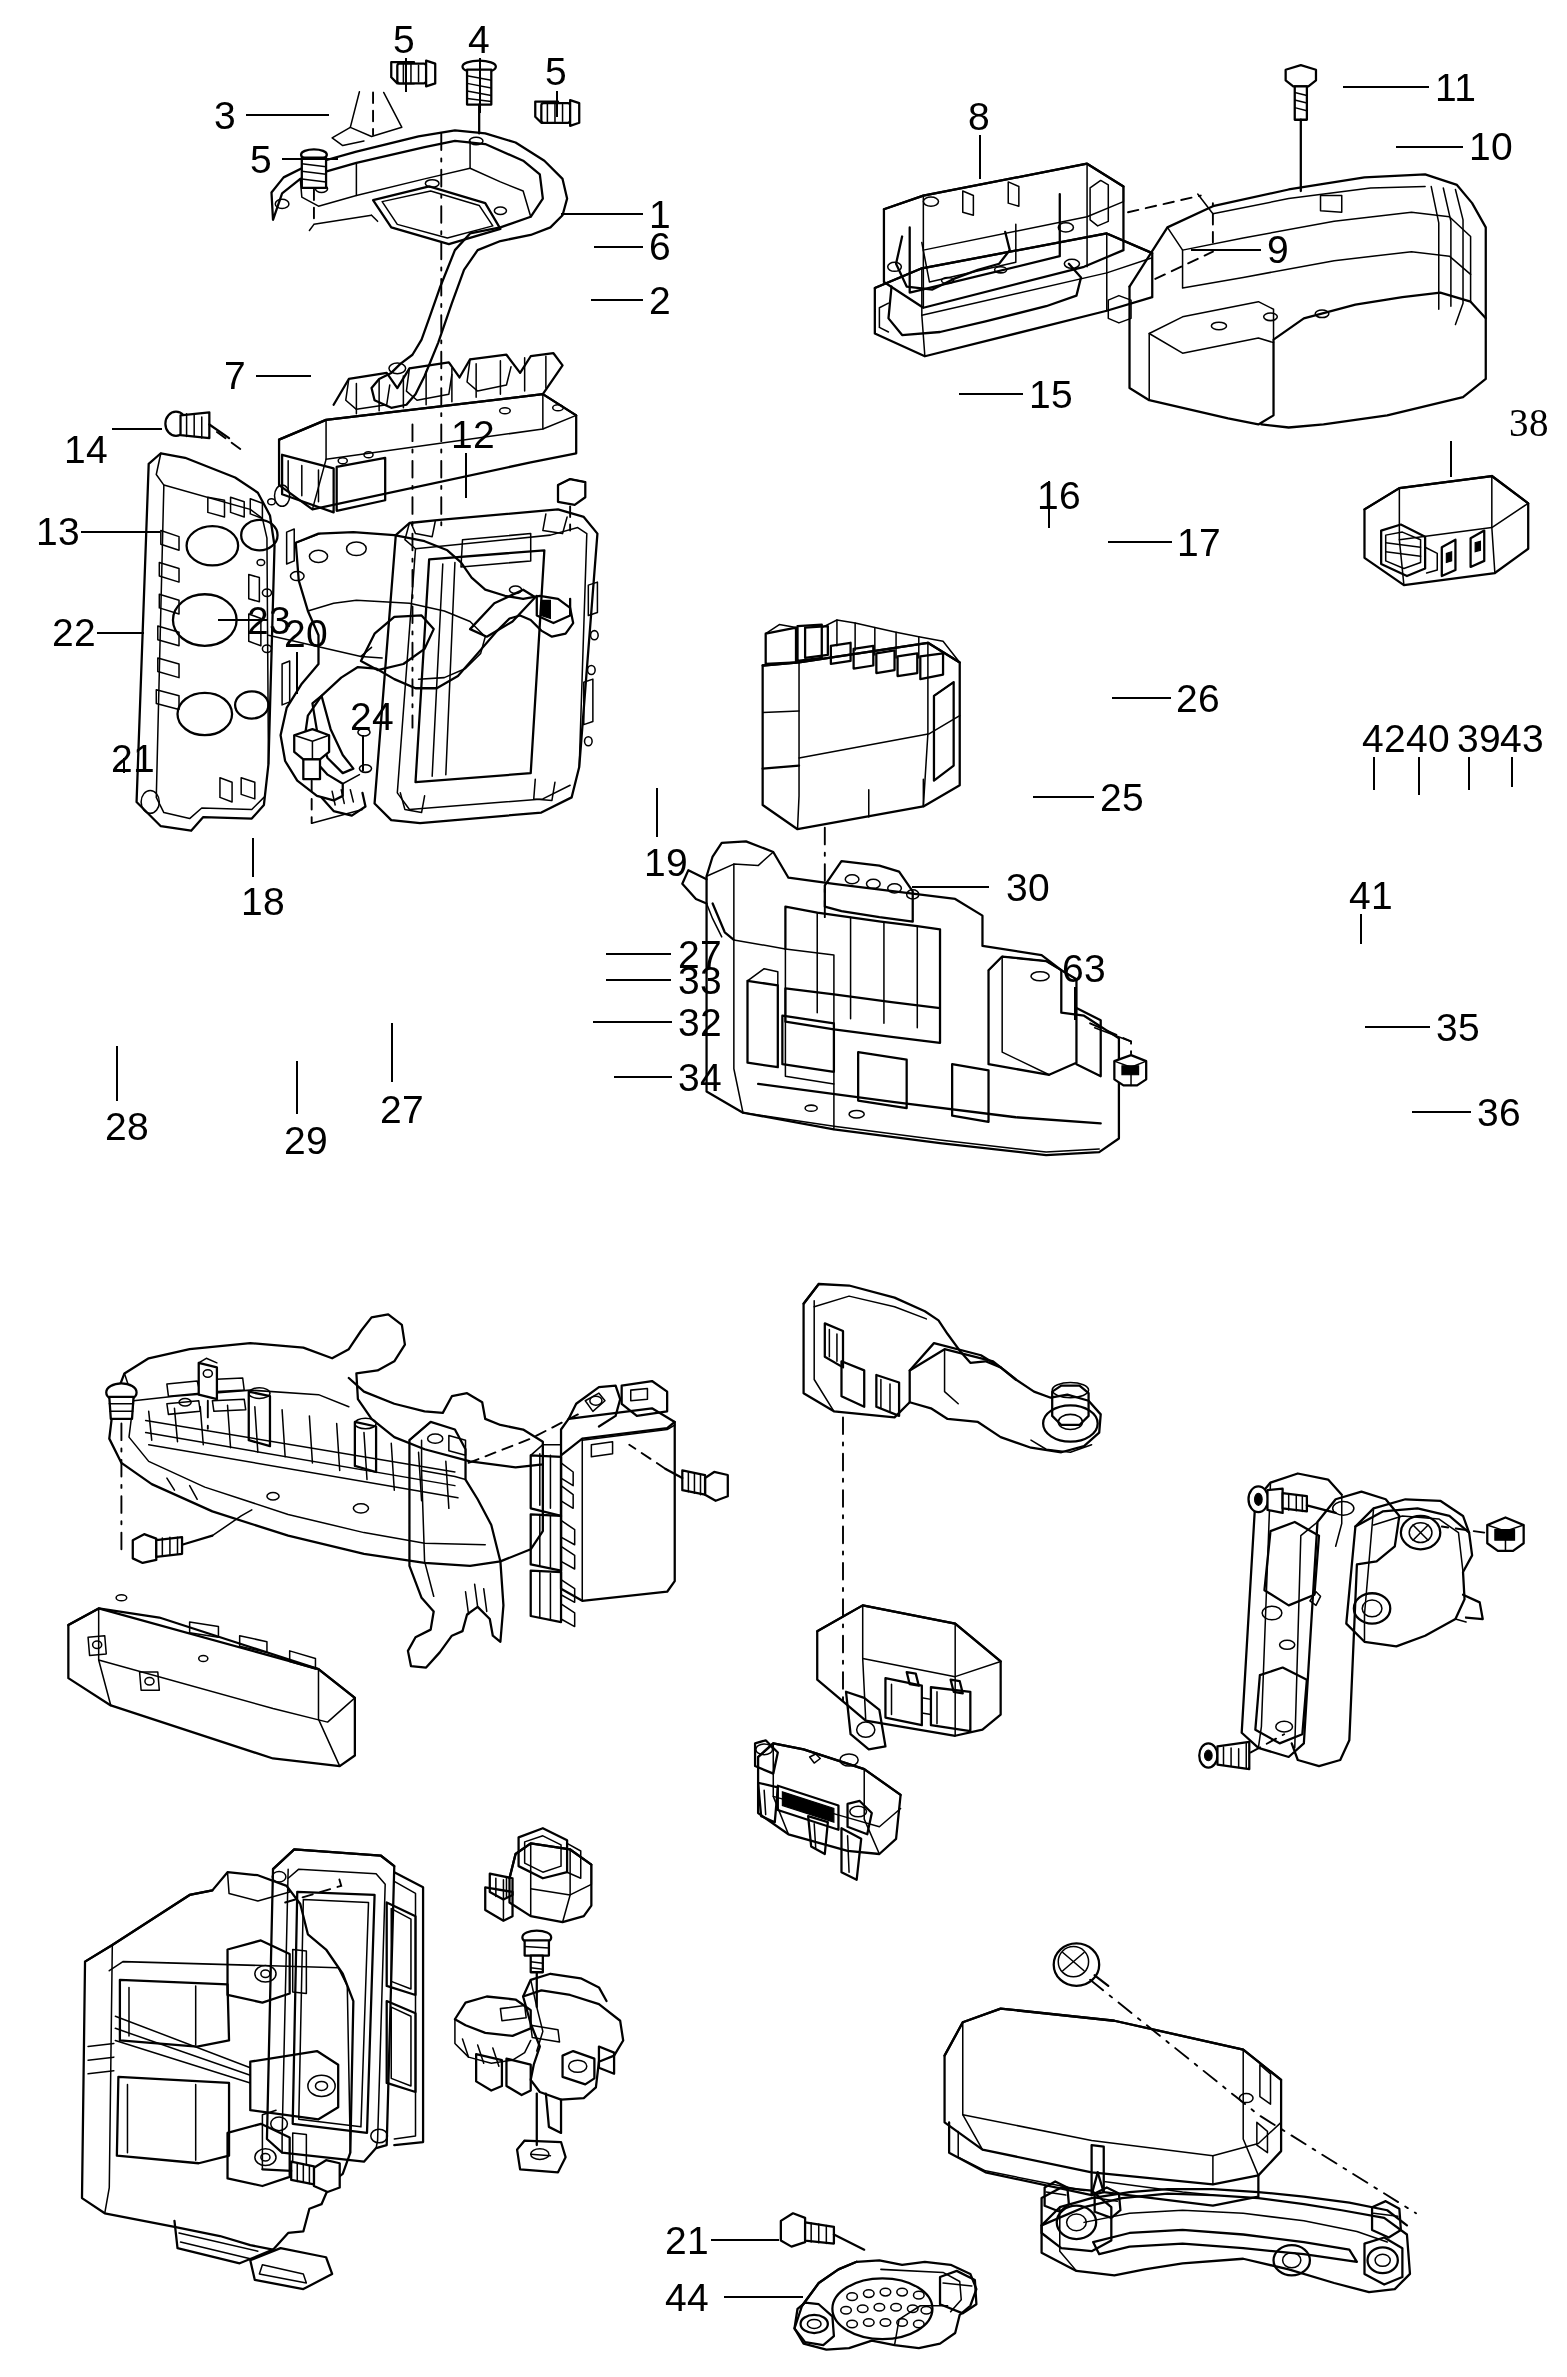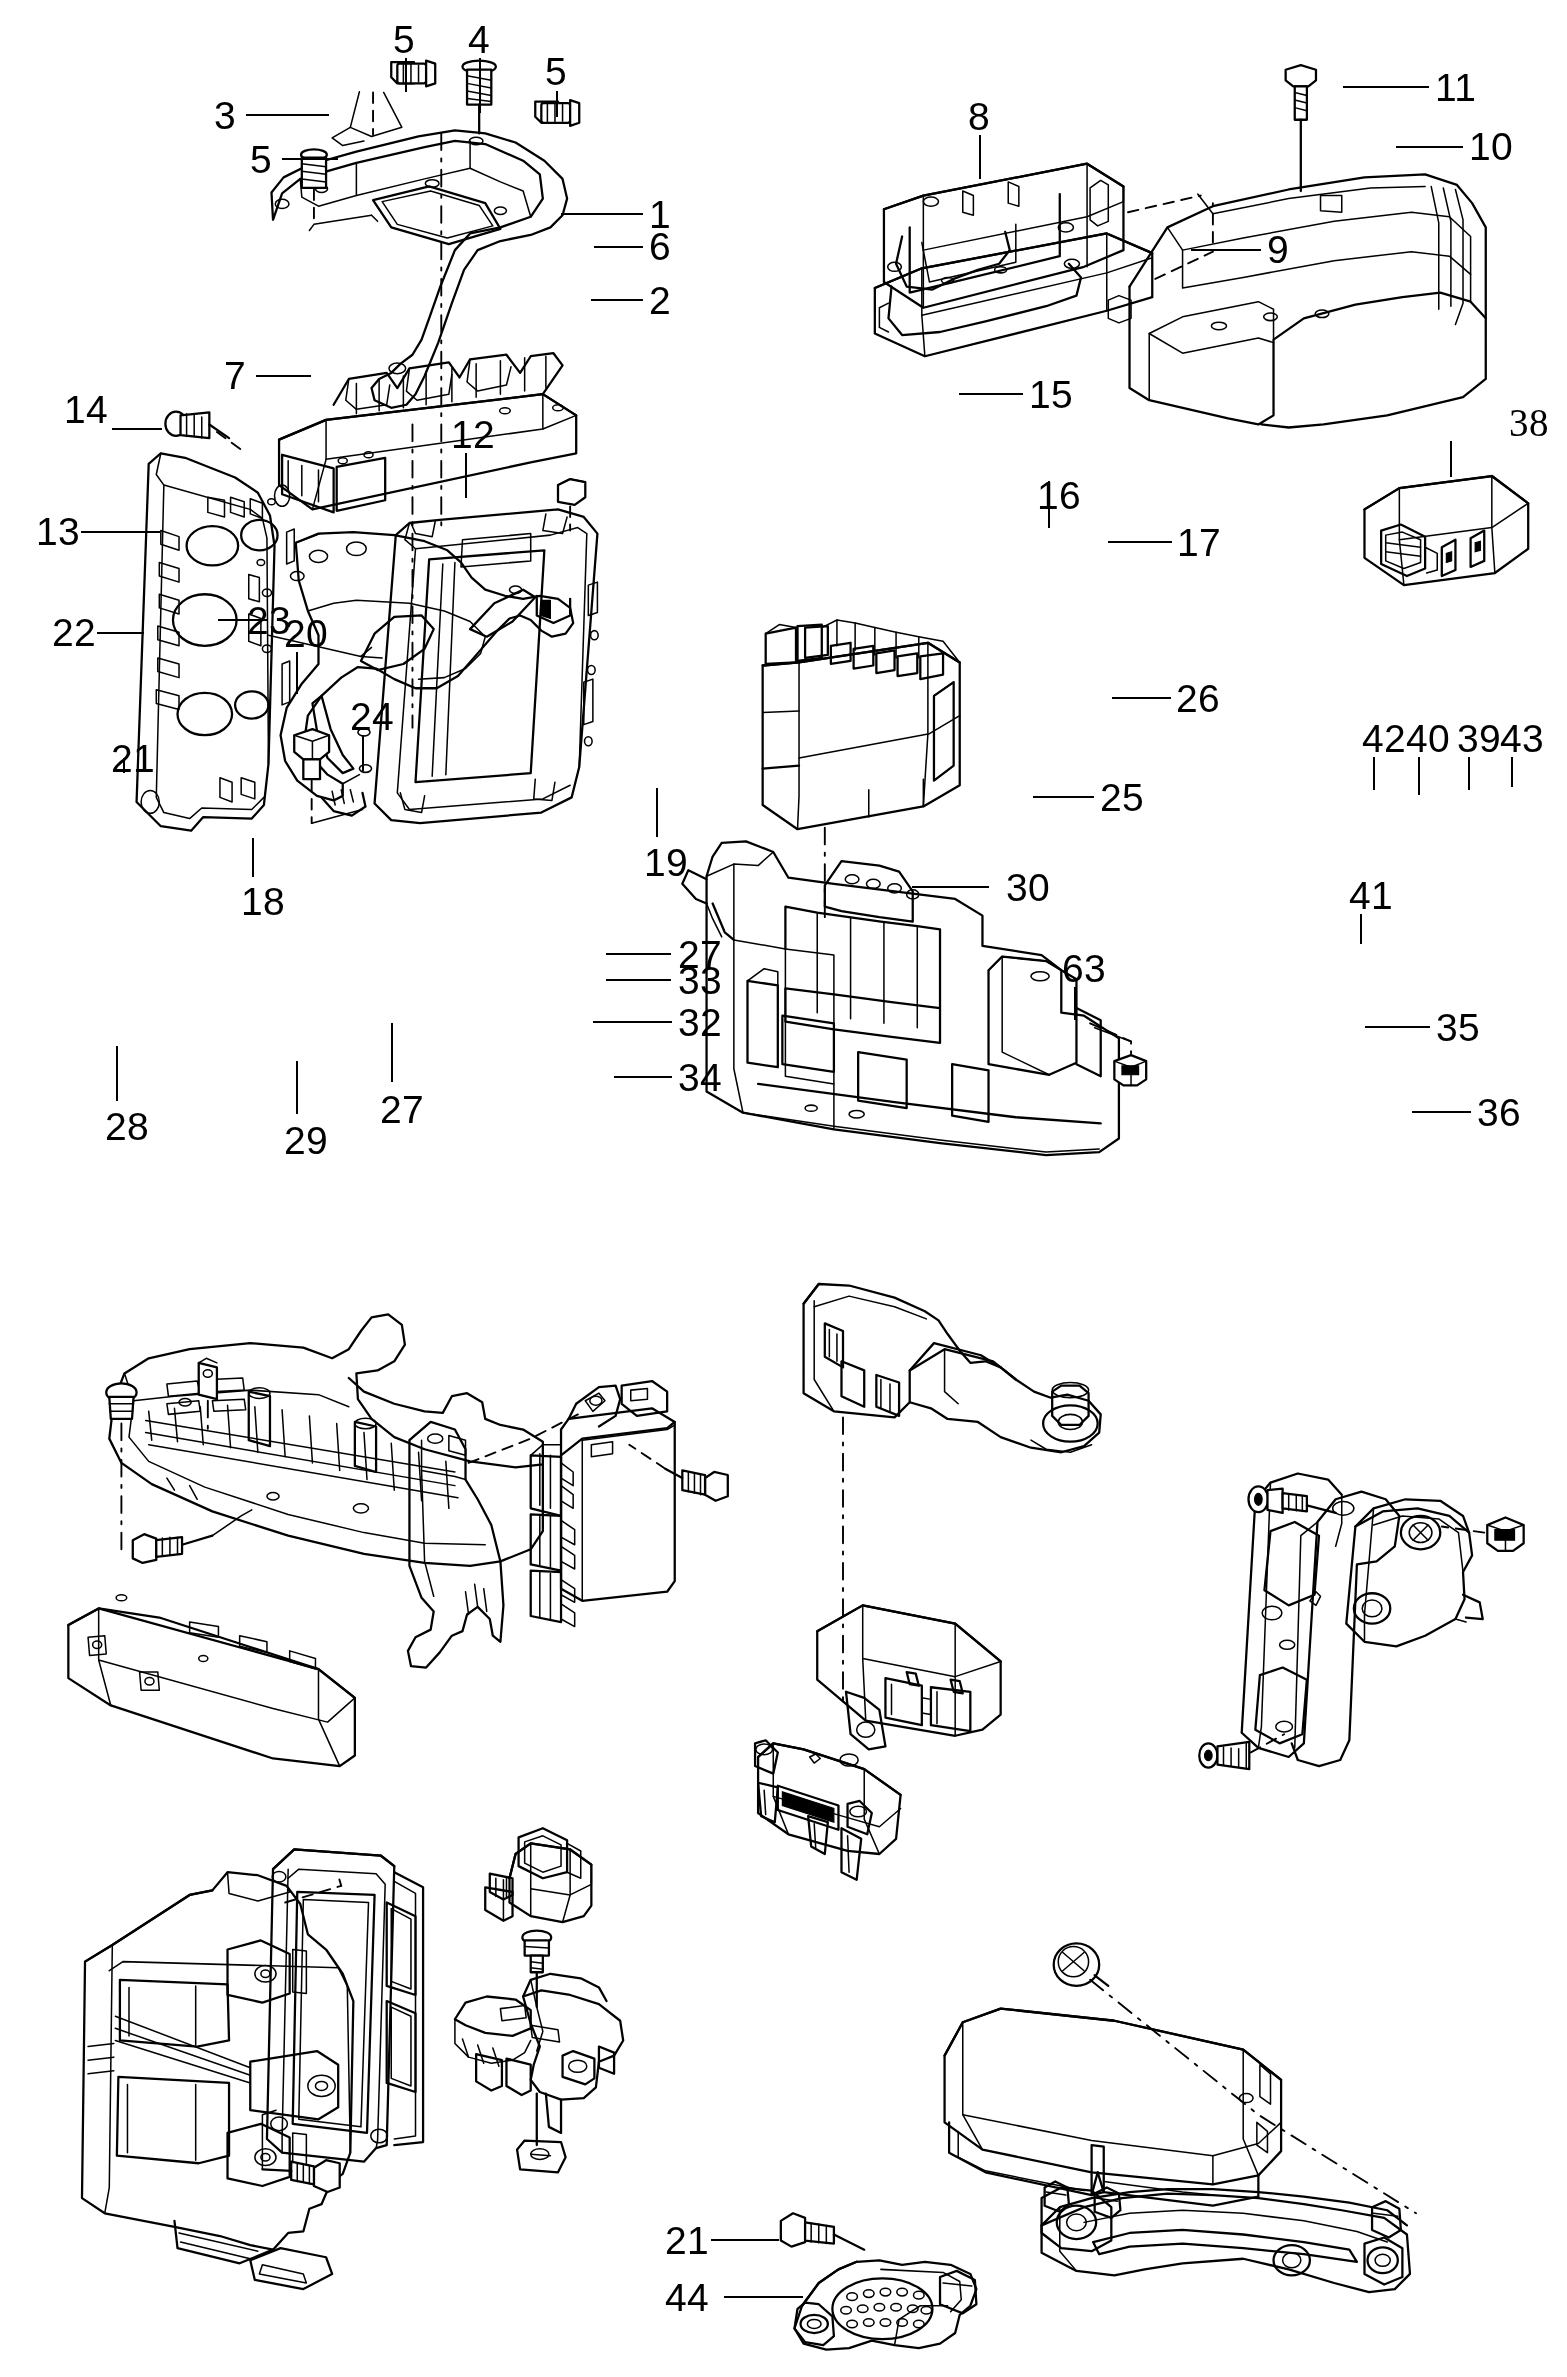--- a/index.html
+++ b/index.html
@@ -987,21 +987,21 @@
       <div class="callout" style="left: 1267px; top: 230px;">9</div>
       <div class="leader h" style="left: 1396px; top: 146px; width: 67px;"></div>
       <div class="callout" style="left: 1469px; top: 127px;">10</div>
       <div class="leader h" style="left: 1343px; top: 86px; width: 86px;"></div>
       <div class="callout" style="left: 1435px; top: 68px;">11</div>
       <div class="leader v" style="left: 465px; top: 453px; height: 45px;"></div>
       <div class="callout" style="left: 451px; top: 415px;">12</div>
       <div class="leader h" style="left: 81px; top: 531px; width: 79px;"></div>
       <div class="callout" style="left: 36px; top: 512px;">13</div>
       <div class="leader h" style="left: 112px; top: 428px; width: 50px;"></div>
-      <div class="callout" style="left: 64px; top: 390px;">14</div>
+      <div class="callout" style="left: 64px; top: 430px;">14</div>
       <div class="leader h" style="left: 959px; top: 393px; width: 64px;"></div>
       <div class="callout" style="left: 1029px; top: 375px;">15</div>
       <div class="leader v" style="left: 1048px; top: 481px; height: 47px;"></div>
       <div class="callout" style="left: 1037px; top: 444px; margin-top: 32px;">16</div>
       <div class="leader h" style="left: 1108px; top: 541px; width: 64px;"></div>
       <div class="callout" style="left: 1177px; top: 523px;">17</div>
       <div class="leader v" style="left: 252px; top: 838px; height: 39px;"></div>
       <div class="callout" style="left: 241px; top: 882px;">18</div>
       <div class="leader v" style="left: 656px; top: 788px; height: 49px;"></div>
       <div class="callout" style="left: 644px; top: 843px;">19</div>

